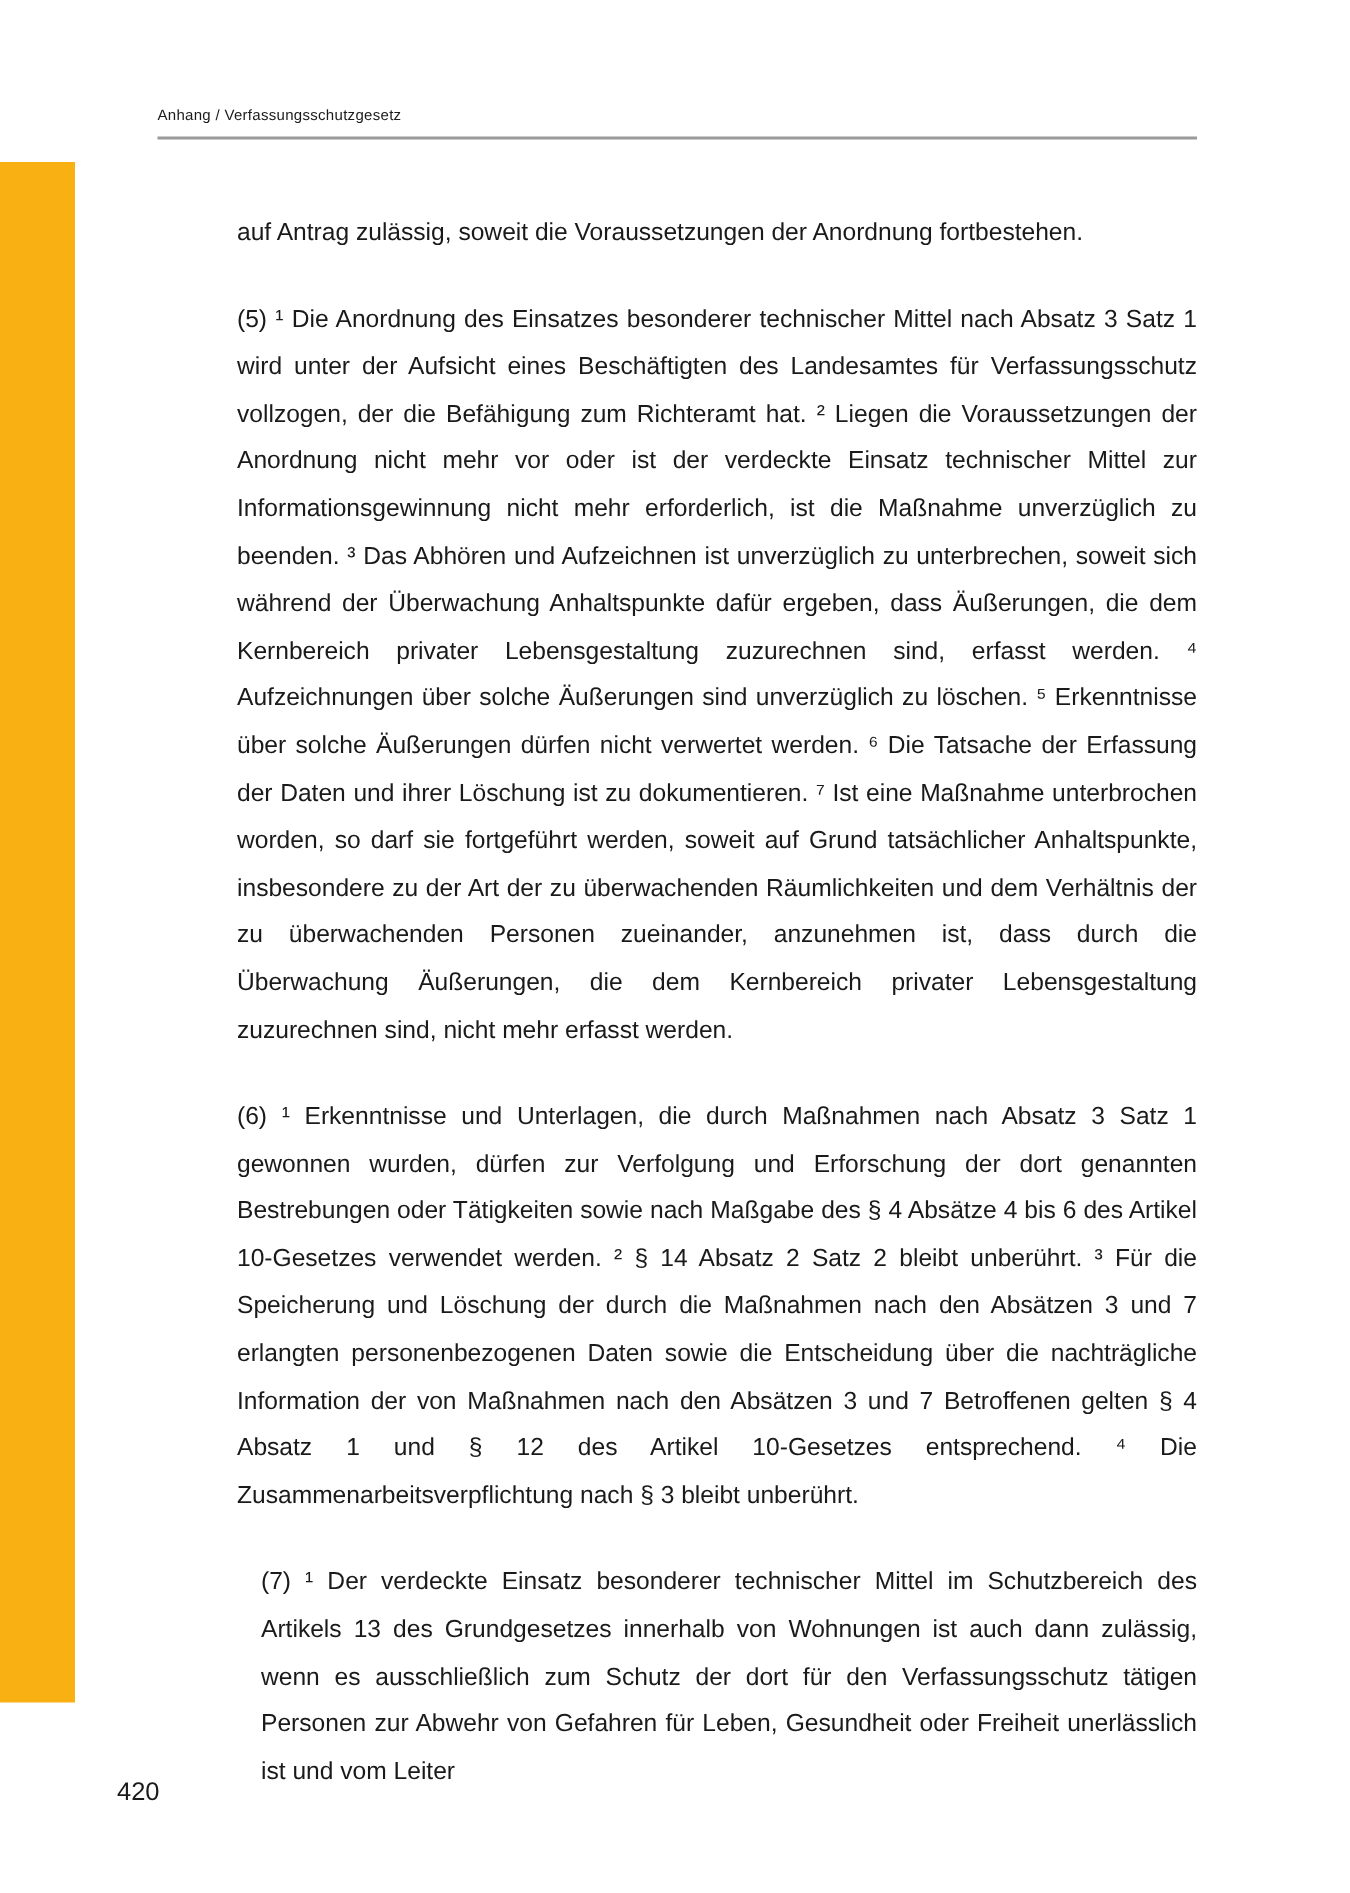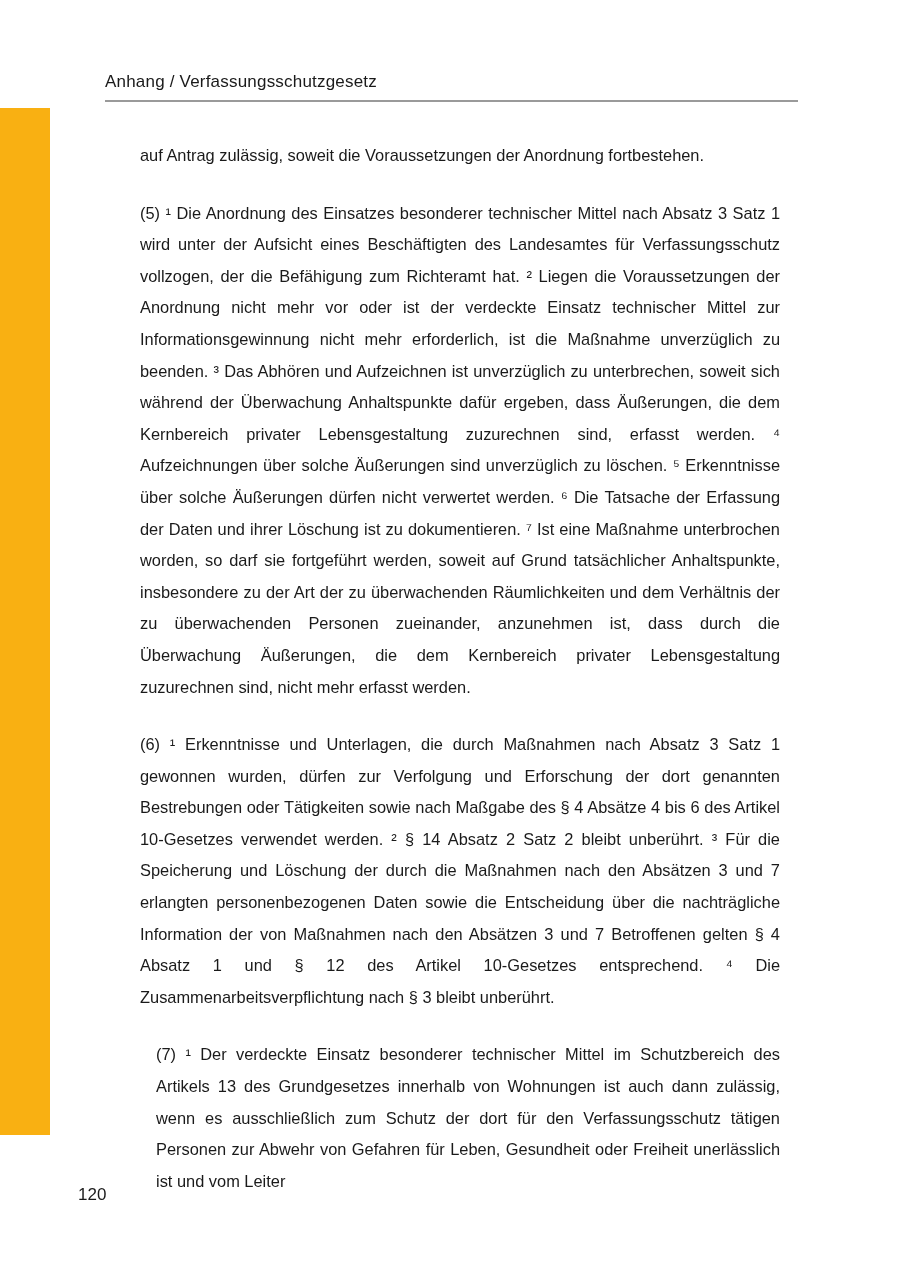--- a/index.html
+++ b/index.html
@@ -35,35 +35,35 @@
     height: 1262px;
   }
 
   #running-head {
     position: absolute;
     left: 105px;
     top: 72px;
     width: 693px;
   }
   #running-head .head-text {
-    font-size: 17px;
+    font-size: 10px;
     letter-spacing: 0.2px;
     color: #1a1a1a;
     padding-bottom: 8px;
     white-space: nowrap;
   }
   #running-head .head-rule {
     height: 2px;
     background: #9a9a9a;
     width: 100%;
   }
 
   #body-column {
     position: absolute;
-    left: 140px;
+    left: 158px;
     top: 140px;
     width: 640px;
   }
 
   p.para {
     margin: 0 0 26px 0;
     font-size: 16.4px;
     line-height: 31.6px;
     text-align: justify;
     text-justify: inter-word;
@@ -95,15 +95,15 @@
     <div class="head-rule"></div>
   </div>
 
   <div id="body-column">
     <p class="para">auf Antrag zulässig, soweit die Voraussetzungen der Anordnung fortbestehen.</p>
     <p class="para">(5) ¹ Die Anordnung des Einsatzes besonderer technischer Mittel nach Absatz 3 Satz 1 wird unter der Aufsicht eines Beschäftigten des Landesamtes für Verfassungsschutz vollzogen, der die Befähigung zum Richteramt hat. ² Liegen die Voraussetzungen der Anordnung nicht mehr vor oder ist der verdeckte Einsatz technischer Mittel zur Informationsgewinnung nicht mehr erforderlich, ist die Maßnahme unverzüglich zu beenden. ³ Das Abhören und Aufzeichnen ist unverzüglich zu unterbrechen, soweit sich während der Überwachung Anhaltspunkte dafür ergeben, dass Äußerungen, die dem Kernbereich privater Lebensgestaltung zuzurechnen sind, erfasst werden. ⁴ Aufzeichnungen über solche Äußerungen sind unverzüglich zu löschen. ⁵ Erkenntnisse über solche Äußerungen dürfen nicht verwertet werden. ⁶ Die Tatsache der Erfassung der Daten und ihrer Löschung ist zu dokumentieren. ⁷ Ist eine Maßnahme unterbrochen worden, so darf sie fortgeführt werden, soweit auf Grund tatsächlicher Anhaltspunkte, insbesondere zu der Art der zu überwachenden Räumlichkeiten und dem Verhältnis der zu überwachenden Personen zueinander, anzunehmen ist, dass durch die Überwachung Äußerungen, die dem Kernbereich privater Lebensgestaltung zuzurechnen sind, nicht mehr erfasst werden.</p>
     <p class="para">(6) ¹ Erkenntnisse und Unterlagen, die durch Maßnahmen nach Absatz 3 Satz 1 gewonnen wurden, dürfen zur Verfolgung und Erforschung der dort genannten Bestrebungen oder Tätigkeiten sowie nach Maßgabe des § 4 Absätze 4 bis 6 des Artikel 10-Gesetzes verwendet werden. ² § 14 Absatz 2 Satz 2 bleibt unberührt. ³ Für die Speicherung und Löschung der durch die Maßnahmen nach den Absätzen 3 und 7 erlangten personenbezogenen Daten sowie die Entscheidung über die nachträgliche Information der von Maßnahmen nach den Absätzen 3 und 7 Betroffenen gelten § 4 Absatz 1 und § 12 des Artikel 10-Gesetzes entsprechend. ⁴ Die Zusammenarbeitsverpflichtung nach § 3 bleibt unberührt.</p>
     <p class="para">(7) ¹ Der verdeckte Einsatz besonderer technischer Mittel im Schutzbereich des Artikels 13 des Grundgesetzes innerhalb von Wohnungen ist auch dann zulässig, wenn es ausschließlich zum Schutz der dort für den Verfassungsschutz tätigen Personen zur Abwehr von Gefahren für Leben, Gesundheit oder Freiheit unerlässlich ist und vom Leiter</p>
   </div>
 
-  <div id="page-number">120</div>
+  <div id="page-number">420</div>
 
 </div>
 
 </body></html>

